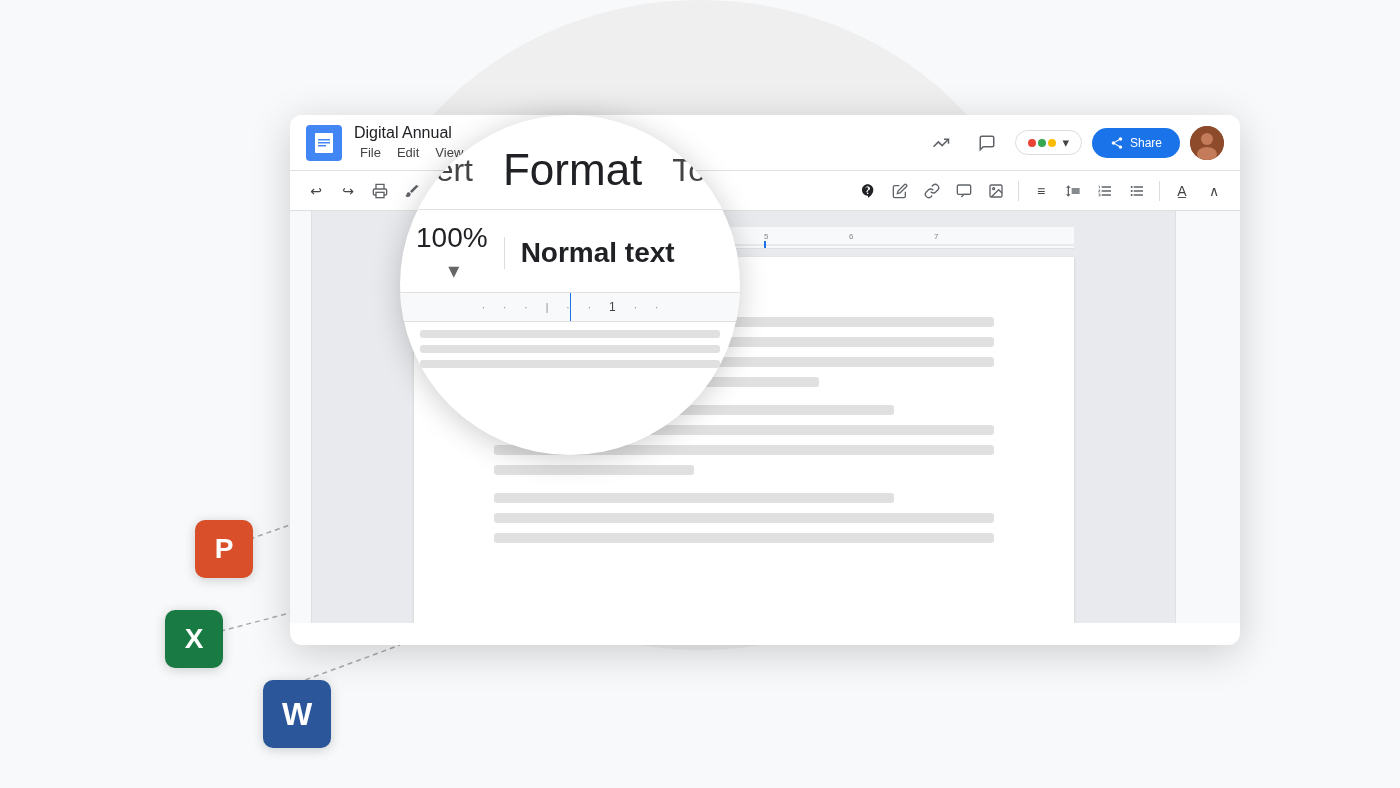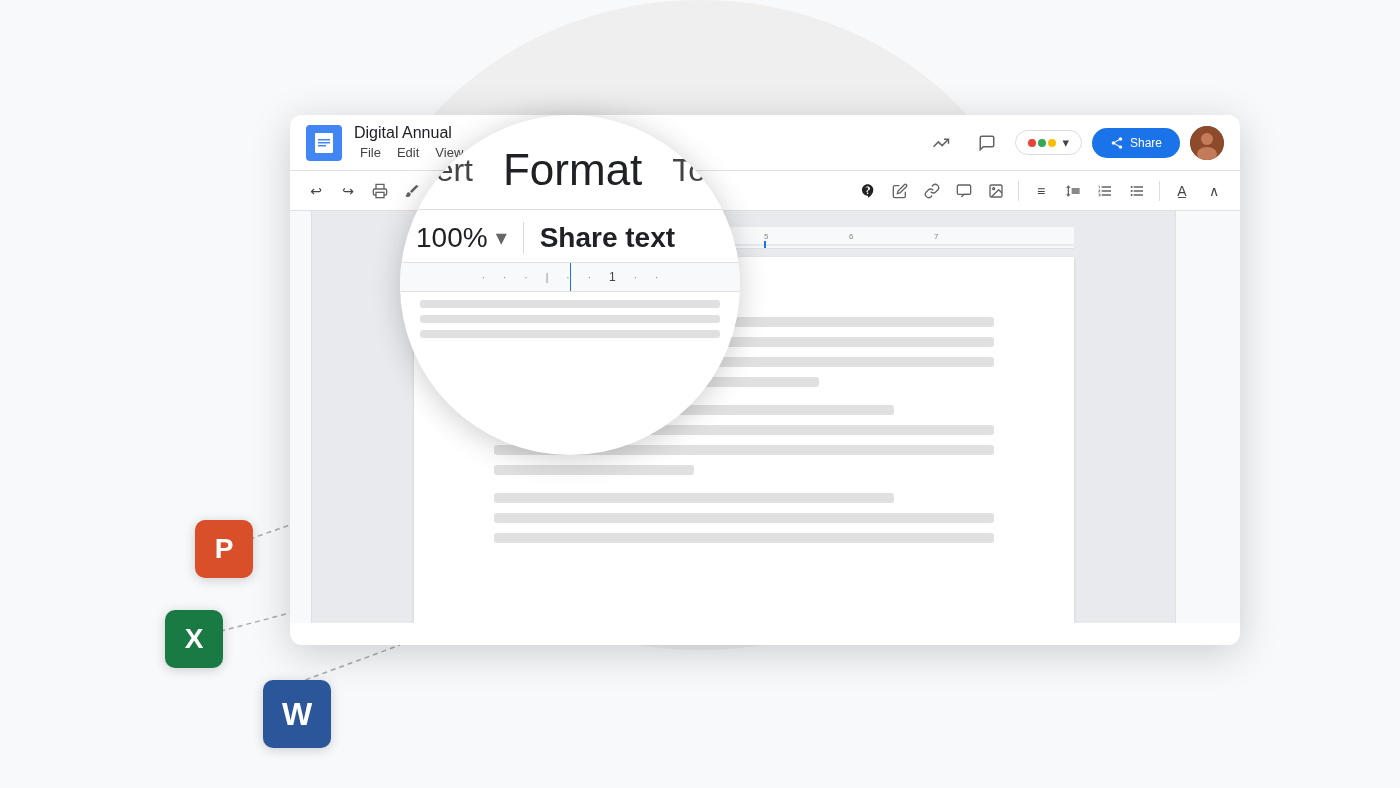--- a/index.html
+++ b/index.html
@@ -280,20 +280,21 @@
       gap: 8px;
     }
 
     .mag-zoom {
       font-size: 24px;
       color: #202124;
       font-weight: 500;
       display: flex;
       align-items: center;
       gap: 4px;
+      flex-direction: column;
     }
 
     .mag-zoom-arrow {
       font-size: 18px;
       color: #666;
     }
 
     .mag-vert-divider {
       width: 1px;
       height: 32px;
@@ -625,21 +626,21 @@
 
   <div class="mag-divider"></div>
 
   <div class="mag-toolbar">
     <div class="mag-zoom">
       <span style="font-size:28px; font-weight:500; color:#202124;">100%</span>
       <span class="mag-zoom-arrow" style="font-size:22px; color:#666; margin-left:4px;">▾</span>
     </div>
     <div class="mag-vert-divider"></div>
     <div class="mag-normal-text">
-      <span style="font-size:28px; font-weight:600; color:#202124;">Share text</span>
+      <span style="font-size:28px; font-weight:600; color:#202124;">Normal text</span>
     </div>
   </div>
 
   <div class="mag-ruler">
     <div class="mag-ruler-marker"></div>
     <div class="mag-ruler-ticks">
       <span>·</span>
       <span>·</span>
       <span>·</span>
       <span>|</span>

